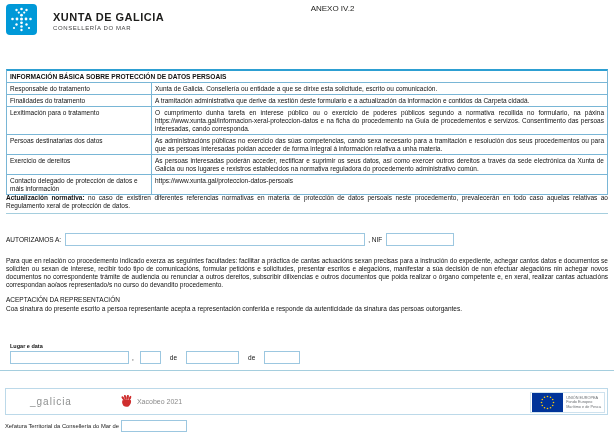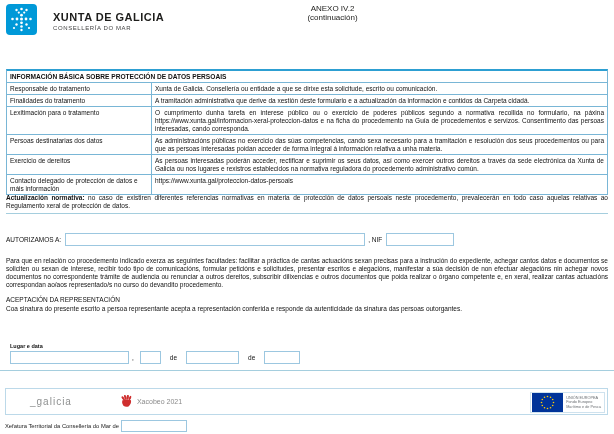--- a/index.html
+++ b/index.html
@@ -96,21 +96,20 @@
       </svg>
     </span>
     <span class="brand-text">
       <div class="brand-title">XUNTA DE GALICIA</div>
       <div class="brand-sub">CONSELLERÍA DO MAR</div>
     </span>
   </div>
 
   <div class="annex">
     <div>ANEXO IV.2</div>
-    <div>(continuación)</div>
   </div>
 
   <div class="ptable">
     <div class="t-title">INFORMACIÓN BÁSICA SOBRE PROTECCIÓN DE DATOS PERSOAIS</div>
     <div class="t-row">
       <div class="t-label">Responsable do tratamento</div>
       <div class="t-value">Xunta de Galicia. Consellería ou entidade a que se dirixe esta solicitude, escrito ou comunicación.</div>
     </div>
     <div class="t-row">
       <div class="t-label">Finalidades do tratamento</div>

